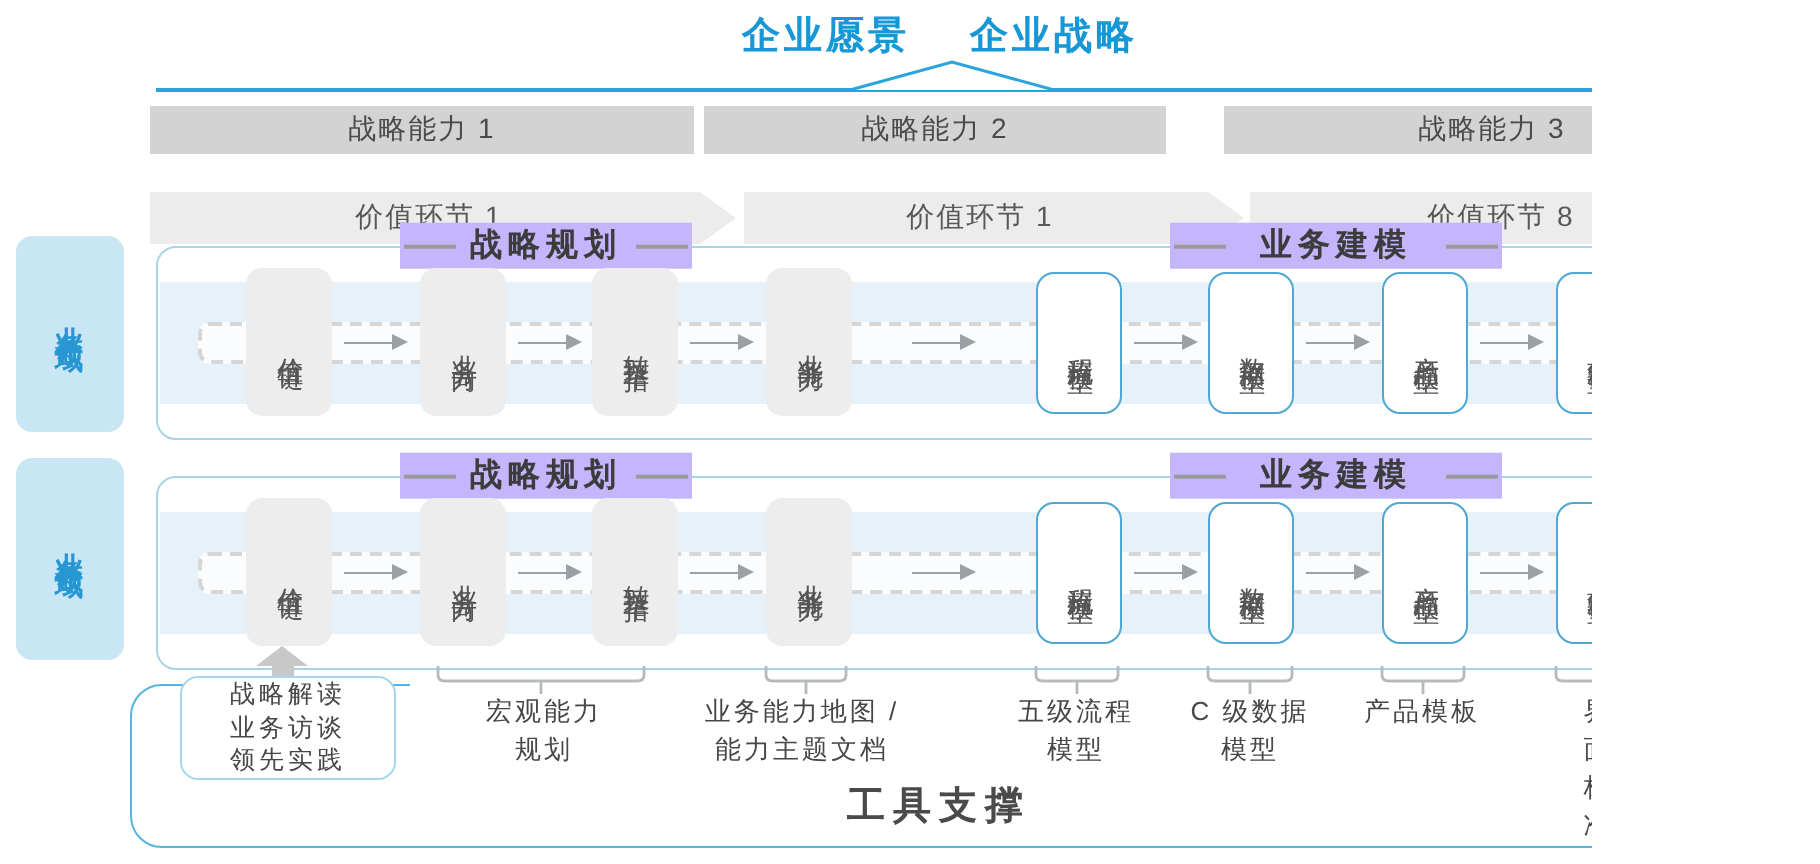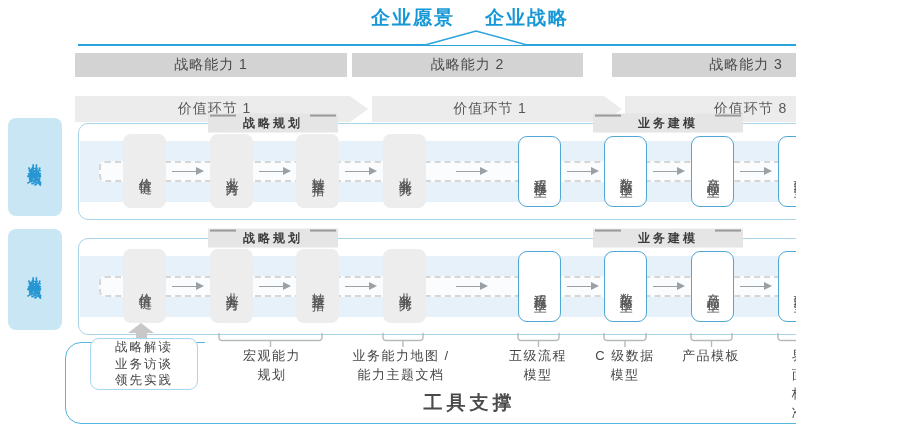--- a/index.html
+++ b/index.html
@@ -37,22 +37,22 @@
 
   
   .band{position:absolute;left:78px;width:784px;height:95px;background:#fff;
         border:1px solid var(--bandbr);border-radius:10px;}
   .band1{top:123px;} .band2{top:238px;}
   .flow-arrow-body{position:absolute;left:1px;top:17px;width:770px;height:61px;background:var(--flow);}
   .flow-arrow-head{position:absolute;left:766px;top:3px;width:0;height:0;
         border-top:44px solid transparent;border-bottom:44px solid transparent;border-left:62px solid var(--flow);}
   .dashed-track{position:absolute;left:20px;top:37px;width:742px;height:21px;box-sizing:border-box;
         border:2px dashed #d6d6d6;border-radius:6px;background:rgba(255,255,255,.8);}
-  .band-header{position:absolute;top:0;transform:translate(-50%,-55%);display:flex;
-        gap:7px;background:#e5e5e5;padding:1px 2px;font-size:12px;font-weight:bold;color:#3c3c3c;letter-spacing:3px;white-space:nowrap;}
+  .band-header{position:absolute;top:0;transform:translate(-50%,-55%);display:flex;align-items:center;
+        gap:7px;background:#c4b5fd;padding:1px 2px;font-size:16px;font-weight:bold;color:#3c3c3c;letter-spacing:3px;white-space:nowrap;}
   .hp{left:194px;} .hm{left:589px;gap:17px;}
   .band-header .dash{display:block;width:26px;height:2px;background:#9a9a9a;}
   .stagebox{position:absolute;display:flex;align-items:center;justify-content:center;
         writing-mode:vertical-rl;font-size:13px;color:var(--boxtx);letter-spacing:2px;line-height:1.1;text-align:center;}
   .gbox{top:10px;width:43px;height:74px;background:var(--boxgray);border-radius:8px;}
   .wbox{top:12px;width:43px;height:71px;background:#fff;border:1.5px solid var(--wboxbr);border-radius:9px;box-sizing:border-box;}
   .g0{left:44px;} .g1{left:131px;} .g2{left:217px;} .g3{left:304px;}
   .w0{left:439px;} .w1{left:525px;} .w2{left:612px;} .w3{left:699px;}
   .sarrow{position:absolute;top:43px;width:32px;height:9px;}
   .sarrow::before{content:"";position:absolute;left:0;right:7px;top:3.8px;height:1.5px;background:#9aa0a4;}

